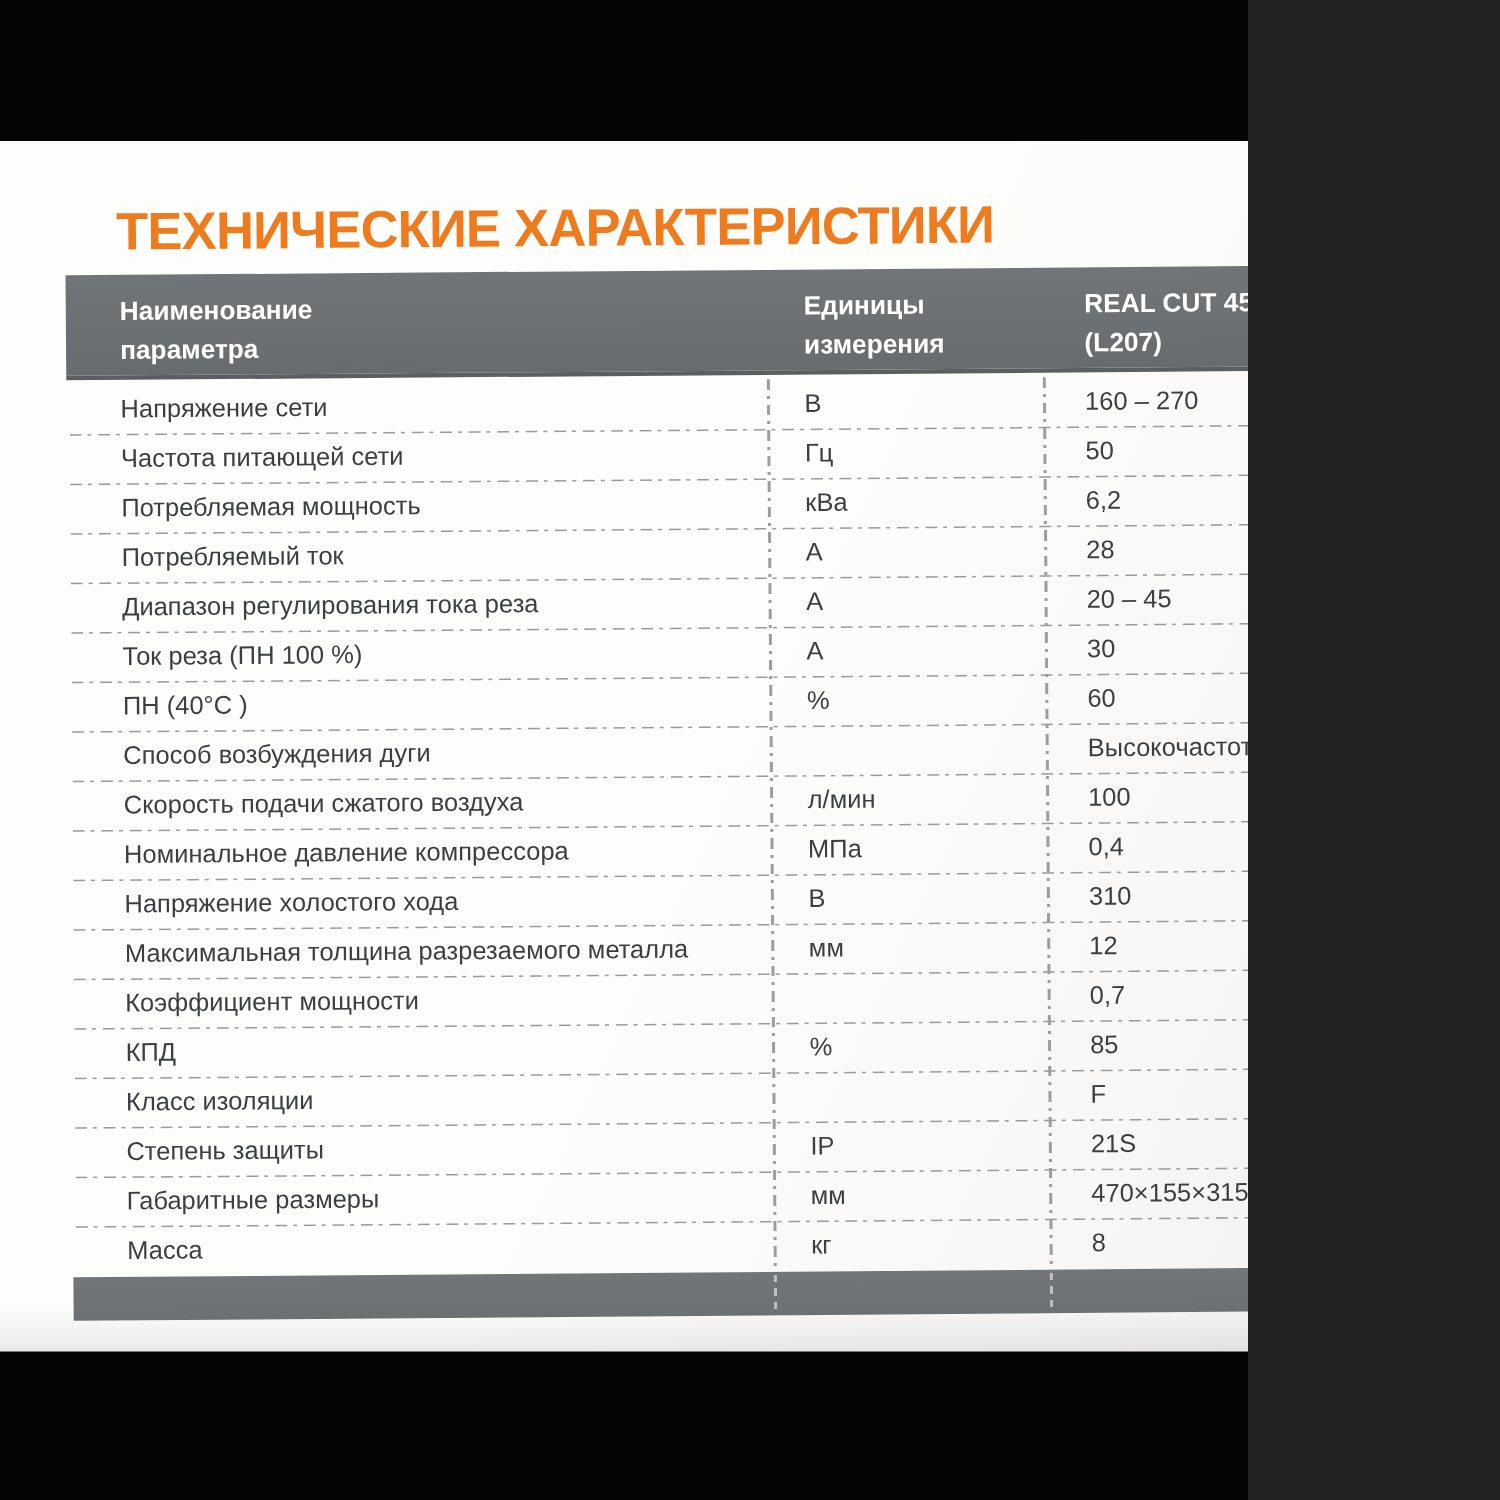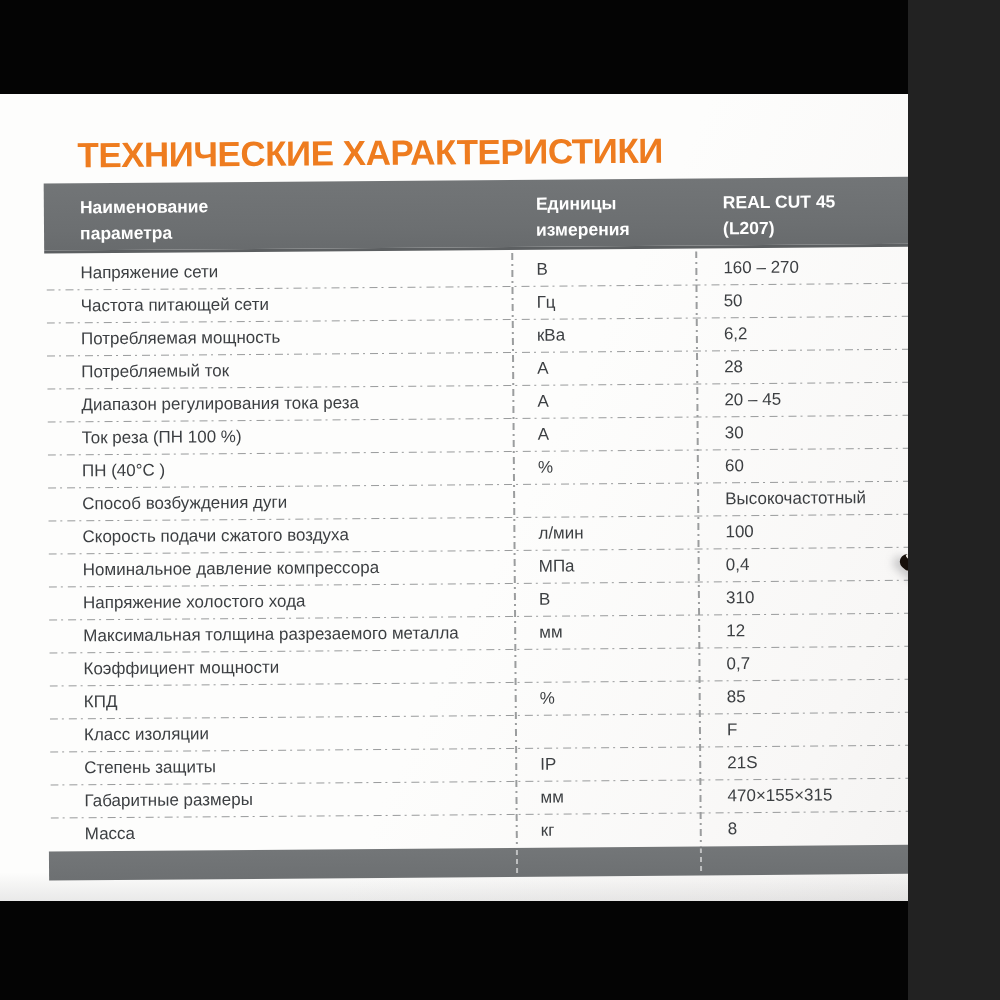--- a/index.html
+++ b/index.html
@@ -1,17 +1,17 @@
 <!DOCTYPE html>
 <html><head>
 <meta charset="utf-8">
 <style>
   html,body { margin:0; padding:0; background:#222; }
   .canvas {
-    position:relative; width:908px; height:1000px; overflow:hidden;
+    position:relative; width:832px; height:1000px; overflow:hidden;
     background:#fdfdfc; font-family:"Liberation Sans", sans-serif;
   }
   
   .photo-bg {
     position:absolute; inset:0;
     background:linear-gradient(115deg, #fdfdfc 55%, #f8f7f6 85%, #f3f2f1 100%);
   }
   .page-edge-shadow {
     position:absolute; left:0; top:872px; width:1000px; height:29px;
     background:linear-gradient(180deg, rgba(0,0,0,0) 0%, rgba(60,60,65,0.10) 100%);

